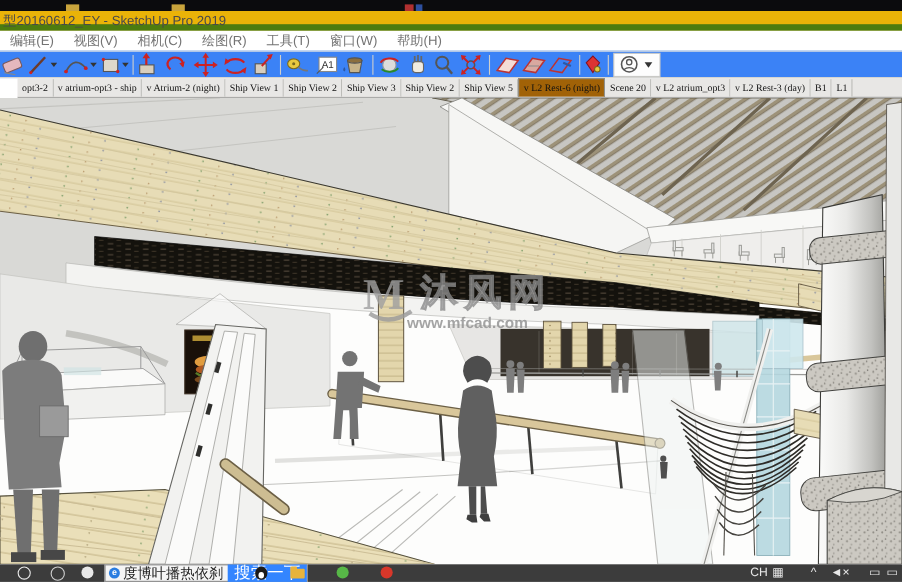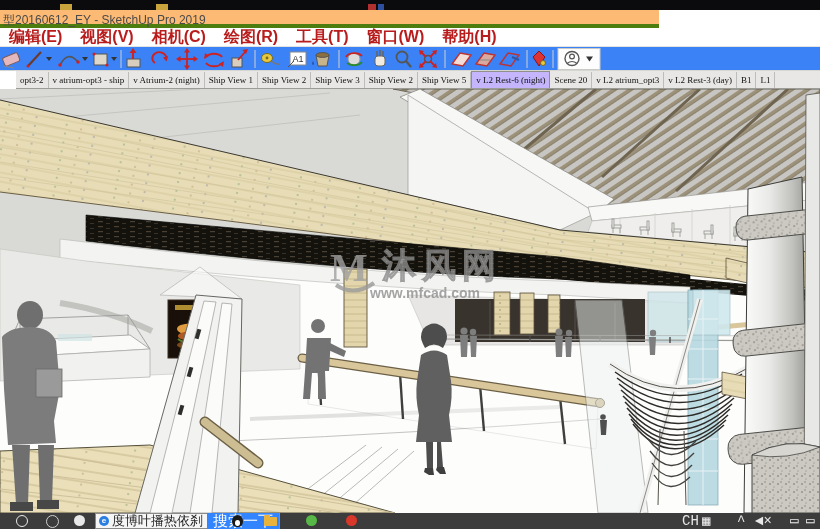--- a/index.html
+++ b/index.html
@@ -2,51 +2,51 @@
 <html><head>
 <meta charset="utf-8">
 <style>
   html,body{margin:0;padding:0;background:#222;}
   #screen{position:relative;width:820px;height:529px;overflow:hidden;background:#fff;
           font-family:"Liberation Sans",sans-serif;-webkit-font-smoothing:antialiased;}
   
   #top-strip{position:absolute;left:0;top:0;width:820px;height:10px;background:#0b0b0d;}
   #top-strip .blip{position:absolute;bottom:0;height:6px;}
   
-  #title-bar{position:absolute;left:0;top:10px;width:659px;height:18px;background:#fdba74;
-             border-bottom:4px solid #4d7c0f;box-sizing:border-box;}
+  #title-bar{position:absolute;left:0;top:10px;width:820px;height:18px;background:#eab308;
+             border-bottom:6px solid #4d7c0f;box-sizing:border-box;}
   #title-bar .title{font-size:12px;color:#4a4a4a;line-height:18px;padding-left:3px;display:inline-block;}
   
   #menu-bar{position:absolute;left:0;top:28px;width:820px;height:18px;background:#ffffff;
             display:flex;align-items:center;}
-  #menu-bar .menu-item{font-size:16px;color:#b91c1c;padding:0 9px;line-height:18px;cursor:default;font-weight:bold;}
+  #menu-bar .menu-item{font-size:12px;color:#737373;padding:0 9px;line-height:18px;cursor:default;}
   
   #toolbar{position:absolute;left:0;top:46px;width:820px;height:25px;background:#3b82f6;
            border-top:1px solid #e3e3e1;border-bottom:1px solid #d5d5d2;box-sizing:border-box;}
   
   #scene-tabs{position:absolute;left:16px;top:71px;width:820px;height:18px;background:#e8e7e5;
               display:flex;align-items:center;overflow:hidden;border-bottom:1px solid #9b9b98;box-sizing:border-box;}
   .tab{flex:0 0 auto;font-family:"Liberation Serif",serif;font-size:9px;color:#111;
        line-height:15px;height:15px;padding:1px 4px 0 4px;border-right:1px solid #bcbcb8;
        white-space:nowrap;cursor:default;background:#e8e7e5;}
-  .tab.active{background:#c4b5fd;border:1px solid #8f8f8c;border-bottom:none;}
+  .tab.active{background:#a16207;border:1px solid #8f8f8c;border-bottom:none;}
   
   #viewport{position:absolute;left:0;top:89px;width:820px;height:424px;background:#fdfdfc;overflow:hidden;}
   
   #taskbar{position:absolute;left:0;top:513px;width:820px;height:16px;background:#3c3c3c;overflow:hidden;}
   #taskbar .tb{position:absolute;top:2px;}
   .ring{width:10px;height:10px;border:1.5px solid #e8e8e8;border-radius:50%;}
   .disc{width:11px;height:11px;border-radius:50%;}
   #app-button{position:absolute;left:95px;top:0;height:16px;background:#f5f5f5;display:flex;align-items:center;
               border:1px solid #8a8a8a;box-sizing:border-box;}
   #app-button .e-icon{width:10px;height:10px;border-radius:50%;background:#2a7de1;color:#fff;font-size:8px;
                       line-height:10px;text-align:center;margin:0 3px;font-weight:bold;}
   #app-button .app-label{font-size:13px;color:#222;white-space:nowrap;padding-right:4px;}
   #app-button .search-seg{background:#3385ff;color:#fff;font-size:15px;line-height:16px;padding:0 6px;white-space:nowrap;}
-  .tray-txt{color:#e8e8e8;font-size:14px;line-height:12px;font-family:Liberation Mono, monospace;}
+  .tray-txt{color:#e8e8e8;font-size:11px;line-height:12px;}
   .folder{width:13px;height:9px;background:#e8b33c;border-radius:1px;position:relative;margin-top:2px;}
   .folder:before{content:"";position:absolute;top:-2px;left:0;width:6px;height:3px;background:#e8b33c;border-radius:1px 1px 0 0;}
   .qq{width:11px;height:12px;background:#1a1a1a;border-radius:50% 50% 45% 45%;position:relative;}
   .qq:after{content:"";position:absolute;left:3px;top:5px;width:5px;height:6px;background:#fff;border-radius:50%;}
 </style>
 </head>
 <body>
 
 <div id="screen">
 

